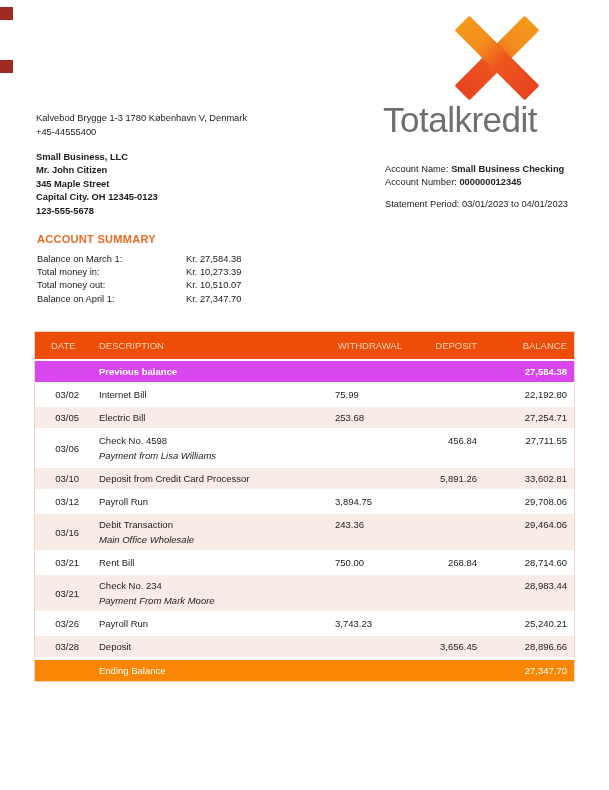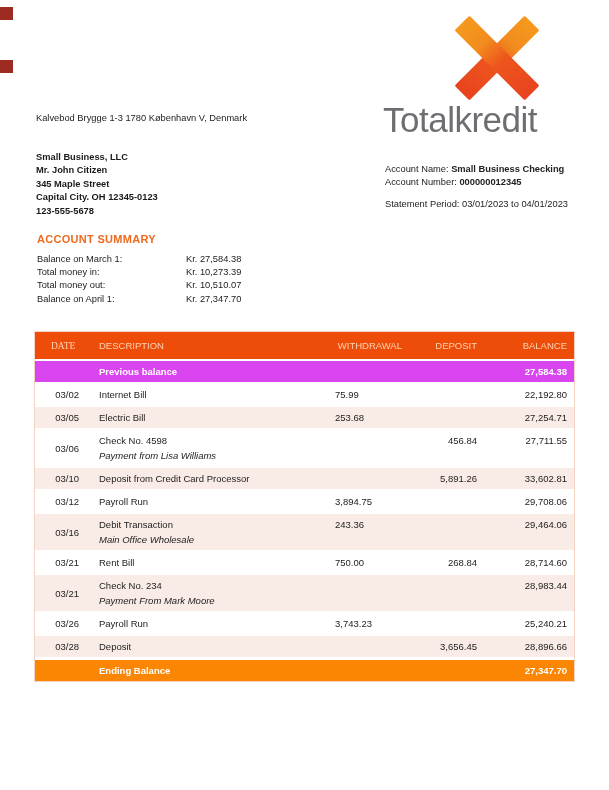--- a/index.html
+++ b/index.html
@@ -27,50 +27,51 @@
   
   .summary-title { position:absolute; left:37px; top:233px; font-size:11px; font-weight:700; color:#ed6b21; letter-spacing:0.3px; }
   .summary-rows { position:absolute; left:37px; top:253px; font-size:9.3px; line-height:13.2px; color:#1c1c1c; }
   .summary-row .lbl { display:inline-block; width:149px; }
 
   
   .table-wrap { position:absolute; left:34px; top:331px; width:541px; border:1px solid #f5d3c4; }
   table { width:100%; border-collapse:collapse; table-layout:fixed; }
   th, td { font-size:9.5px; vertical-align:middle; }
   thead th { background:#ee4d09; color:#ffd2b3; font-weight:400; padding:8px 4px; border-bottom:2px solid #fff; text-align:left; }
-  th.c-date { width:56px; padding-left:16px;font-family:Liberation Serif, serif; }
+  th.c-date { width:56px; padding-left:16px; }
   th.c-desc { width:240px; padding-left:8px; }
   th.c-wd   { width:75px; text-align:right; }
   th.c-dep  { width:75px; text-align:right; }
   th.c-bal  { text-align:right; padding-right:7px; }
 
   tbody td, tfoot td { padding:5px 4px; border-bottom:2px solid #fff; }
   td.c-date { text-align:right; padding-right:12px; }
   td.c-desc { text-align:left; padding-left:8px; }
   td.c-wd   { text-align:left; vertical-align:top; }
   td.c-dep  { text-align:right; vertical-align:top; }
   td.c-bal  { text-align:right; padding-right:7px; vertical-align:top; }
 
   tr.alt td { background:#f9ece7; }
   tr.band td { background:#d946ef; color:#fff; font-weight:700; }
   tr.band td.c-desc { padding-top:5px; padding-bottom:5px; }
-  tr.ending td { background:#fb8604; color:#fff; font-weight:700; border-top:3px solid #fff; border-bottom:none; }
+  tr.ending td { background:#fb8604; color:#fff; font-weight:400; border-top:3px solid #fff; border-bottom:none; }
 
   .d-note { font-style:italic; margin-top:4px; }
 </style>
 </head>
 <body>
 
 <div class="page">
 
   <div class="corner-mark mark-1"></div>
   <div class="corner-mark mark-2"></div>
 
   <div class="addr-block">
     <div>Kalvebod Brygge 1-3 1780 København V, Denmark</div>
+    <div>+45-44555400</div>
   </div>
 
   <div class="customer-block">
     <div>Small Business, LLC</div>
     <div>Mr. John Citizen</div>
     <div>345 Maple Street</div>
     <div>Capital City. OH 12345-0123</div>
     <div>123-555-5678</div>
   </div>
 

